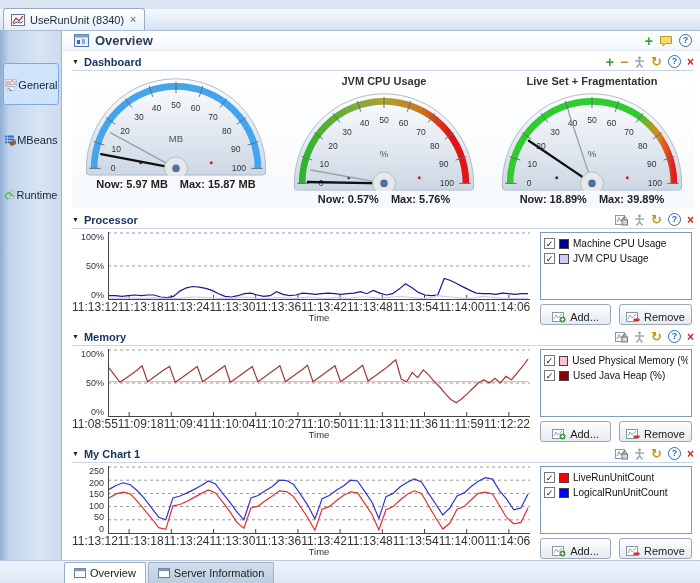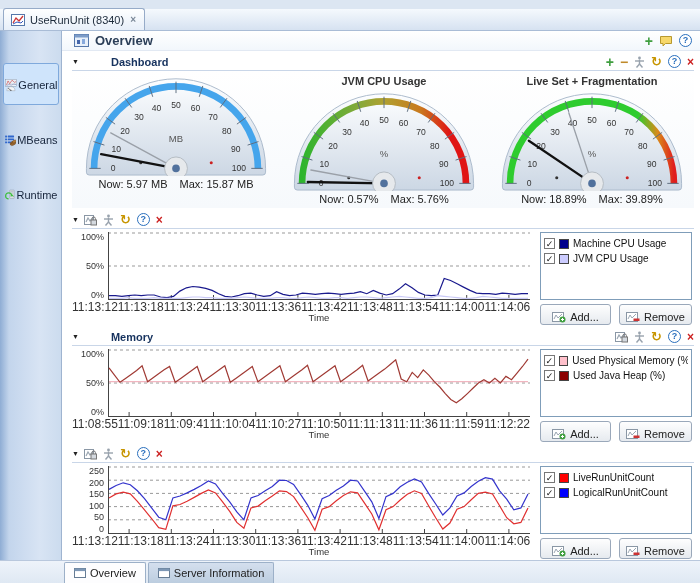--- a/index.html
+++ b/index.html
@@ -28,28 +28,28 @@
   .gi-plus{color:#3f9e3f;font-weight:900;font-size:14px;}
   .gi-minus{color:#c08a2a;font-weight:900;font-size:14px;}
   .gi-refresh{color:#c79500;font-weight:bold;font-size:13px;}
   .gi-help{width:11px;height:11px;border:1px solid #2a6fbd;border-radius:50%;color:#2a6fbd;font-size:9px;font-weight:bold;line-height:11px;background:#fff;}
   .gi-close{color:#cc2222;font-weight:900;font-size:12px;}
 
   
   .section{padding:2px 6px 1px 10px;}
   .sec-header{display:flex;align-items:center;height:17px;border-bottom:1px solid #c9d6e8;}
   .twistie{font-size:7px;color:#222;margin-right:5px;}
-  .sec-title{font-weight:bold;color:#16325e;font-size:11px;flex:1;margin-left:27px;}
+  .sec-title{font-weight:bold;color:#16325e;font-size:11px;flex:1;}
 
   
   .gauges{display:flex;padding-top:3px;background:linear-gradient(#ffffff,#f6f9fc);}
   .gauge-block{flex:1;display:flex;flex-direction:column;align-items:center;padding:1px 2px;}
   .gauge-title{font-weight:bold;color:#333;height:15px;}
   .gauge-host{width:204px;height:101px;}
-  .gauge-stats{height:16px;color:#222;display:flex;gap:12px;align-items:center;}
+  .gauge-stats{height:16px;color:#222;display:flex;gap:12px;align-items:center;font-weight:bold;}
 
   
   .chart-row{display:flex;margin-top:3px;}
   .chart-col{flex:1;min-width:0;display:flex;flex-direction:column;}
   .plot-wrap{display:flex;}
   .ylabels{width:36px;display:flex;flex-direction:column;justify-content:space-between;align-items:flex-end;padding-right:4px;font-size:9px;color:#333;box-sizing:border-box;}
   .canvas{flex:1;height:68px;position:relative;}
   .xlabels{display:flex;font-size:12px;color:#333;height:12px;overflow:hidden;}
   .xlabels span{flex:1;text-align:center;white-space:nowrap;}
   .time-label{text-align:center;margin-left:36px;font-size:9.5px;color:#333;height:13px;}
@@ -329,20 +329,21 @@
                 <span>Now: 18.89%</span>
                 <span>Max: 39.89%</span>
               </div>
           </div>
         </div>
       </div>
 
       <div class="section">
         <div class="sec-header">
           <span class="twistie">▼</span>
+          <span class="sec-title">Processor</span>
           <span class="hicons">
             <svg width="13" height="12" viewBox="0 0 13 12">
                 <rect x="0.5" y="1.5" width="9" height="9" fill="#fff" stroke="#8a97a5"></rect>
                 <polyline points="2,8 4,4 6,7 9,3" fill="none" stroke="#9aa6b2" stroke-width="1.2"></polyline>
                 <rect x="7" y="6" width="5.5" height="5" fill="#d4d9df" stroke="#777"></rect>
                 <path d="M8.2,6 v-1.4 a1.6,1.6 0 0 1 3.2,0 V6" fill="none" stroke="#777"></path>
               </svg>
             <svg width="11" height="12" viewBox="0 0 11 12">
                 <g stroke="#98a2ad" stroke-width="1.4" fill="none">
                   <circle cx="5.5" cy="2" r="1.4" fill="#98a2ad" stroke="none"></circle>
@@ -534,20 +535,21 @@
                   <span>Remove</span>
                 </button>
             </div>
           </div>
         </div>
       </div>
 
       <div class="section">
         <div class="sec-header">
           <span class="twistie">▼</span>
+          <span class="sec-title">My Chart 1</span>
           <span class="hicons">
             <svg width="13" height="12" viewBox="0 0 13 12">
                 <rect x="0.5" y="1.5" width="9" height="9" fill="#fff" stroke="#8a97a5"></rect>
                 <polyline points="2,8 4,4 6,7 9,3" fill="none" stroke="#9aa6b2" stroke-width="1.2"></polyline>
                 <rect x="7" y="6" width="5.5" height="5" fill="#d4d9df" stroke="#777"></rect>
                 <path d="M8.2,6 v-1.4 a1.6,1.6 0 0 1 3.2,0 V6" fill="none" stroke="#777"></path>
               </svg>
             <svg width="11" height="12" viewBox="0 0 11 12">
                 <g stroke="#98a2ad" stroke-width="1.4" fill="none">
                   <circle cx="5.5" cy="2" r="1.4" fill="#98a2ad" stroke="none"></circle>

